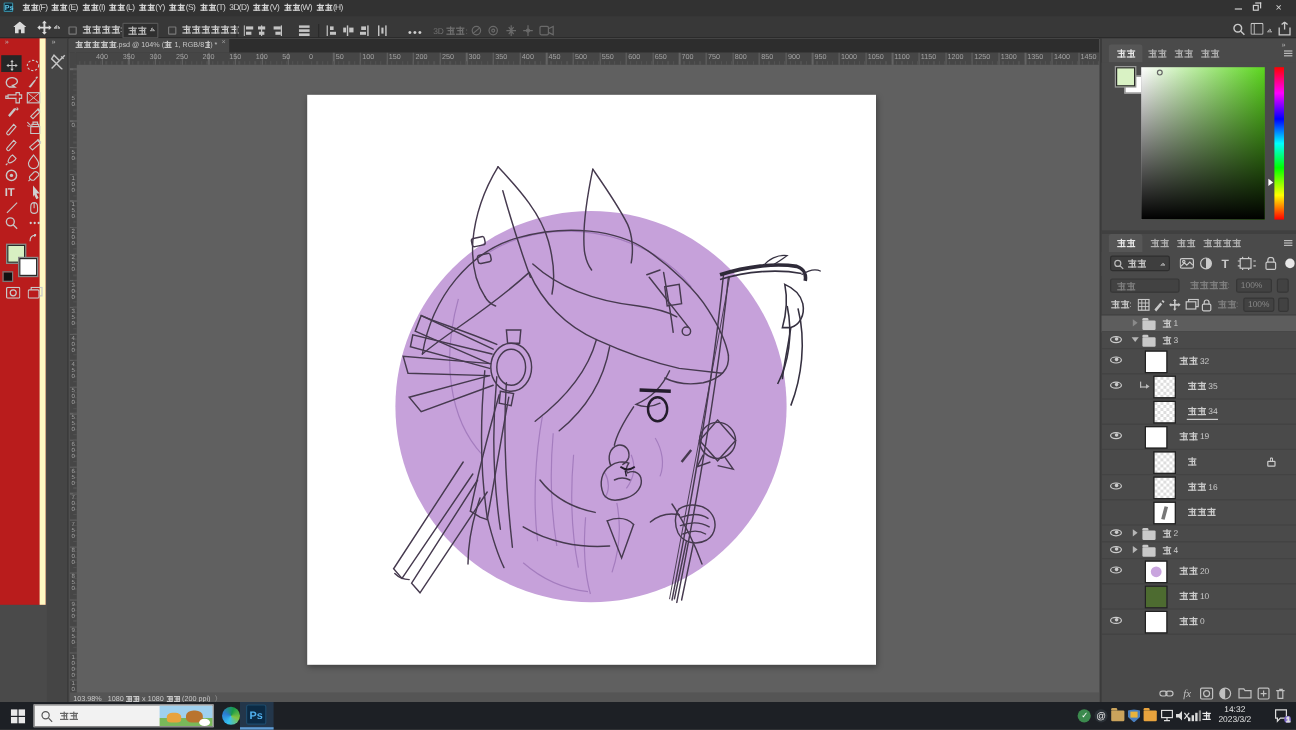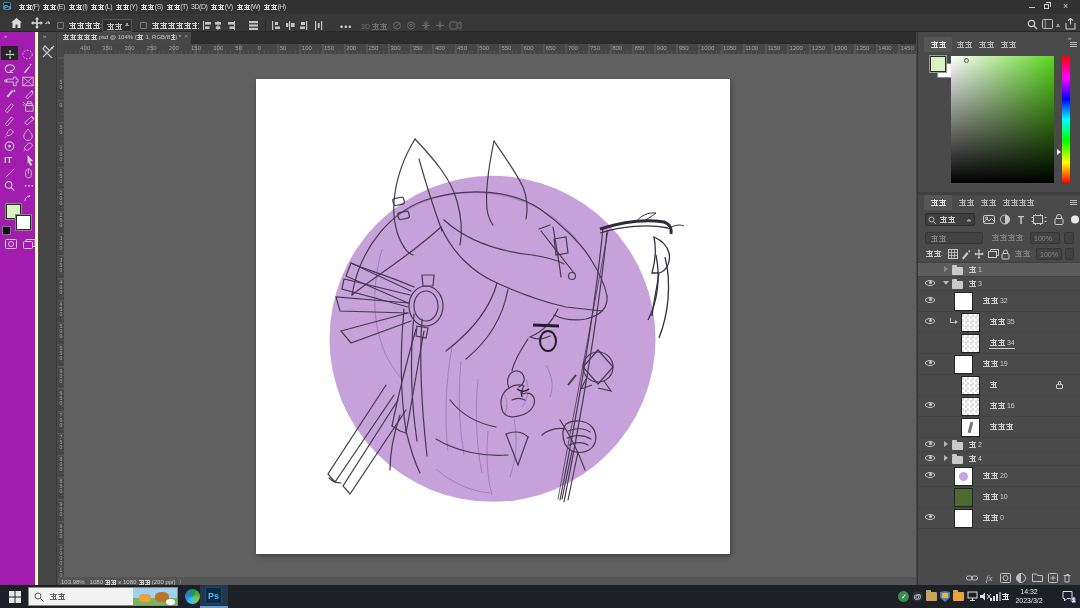--- a/index.html
+++ b/index.html
@@ -120,21 +120,21 @@
       <rect x="0.5" y="0.5" width="11" height="10" rx="1"></rect>
       <path d="M3.5 0.5v10" stroke-width="0.8"></path>
     </svg>
   <div class="abs" style="left:1056px;top:10px;width:4px;height:3px;background:linear-gradient(to bottom right,transparent 40%,#999 40%) left/2px 3px no-repeat,linear-gradient(to bottom left,transparent 40%,#999 40%) right/2px 3px no-repeat;"></div>
   <svg class="abs" style="left:1065px;top:4px;" width="11" height="12" viewBox="0 0 11 12" fill="none" stroke="#c9c9c9" stroke-width="1.1">
       <path d="M5.5 0.5v6M3 2.5l2.5-2L8 2.5"></path>
       <path d="M1 5v6h9V5"></path>
     </svg>
 </div>
 
-<div class="abs" id="toolbar" style="left:0;top:32px;width:38px;height:553px;background:#a21caf;border-right:3px solid #fef9c3;">
+<div class="abs" id="toolbar" style="left:0;top:32px;width:38px;height:472px;background:#b91c1c;border-right:5px solid #fef9c3;">
   <div class="abs" style="left:4px;top:1px;color:#bbb;font-size:6px;letter-spacing:-1px;">»</div>
   <div class="abs" style="left:1px;top:14px;width:17px;height:14px;background:#262626;"></div>
   <svg class="abs" style="left:1px;top:15px;" width="36" height="170" viewBox="0 0 38 180">
     <g fill="#c6c6c6" stroke="none">
       <path d="M9.5 3l1.5 2h-1v2.5H12.5V6.5l2 1.5-2 1.5V8.5H10v2.5h1L9.5 13 8 11h1V8.5H6.5v1L4.5 8l2-1.5v1H9V5H8z"></path>
       <ellipse cx="28" cy="8" rx="5" ry="4.5" fill="none" stroke="#c6c6c6" stroke-dasharray="2 1.5"></ellipse>
       <path d="M5 21c2-3 7-3 9 0c1 2-1 4-4 4.5L12 27H7c-2-1-3.5-3.5-2-6z" fill="none" stroke="#c6c6c6" stroke-width="1.2"></path>
       <path d="M24 27l5-6 2-1-1 2-4 5.5zM30 19l1.5-1.5 1 1L31 20z"></path>
       <path d="M6 34v3h7v4h3v-4h2v-3h-2v-2h-3v2z M6 37h-2v-2h2z" fill="none" stroke="#c6c6c6"></path>
       <g transform="translate(23,32)">

